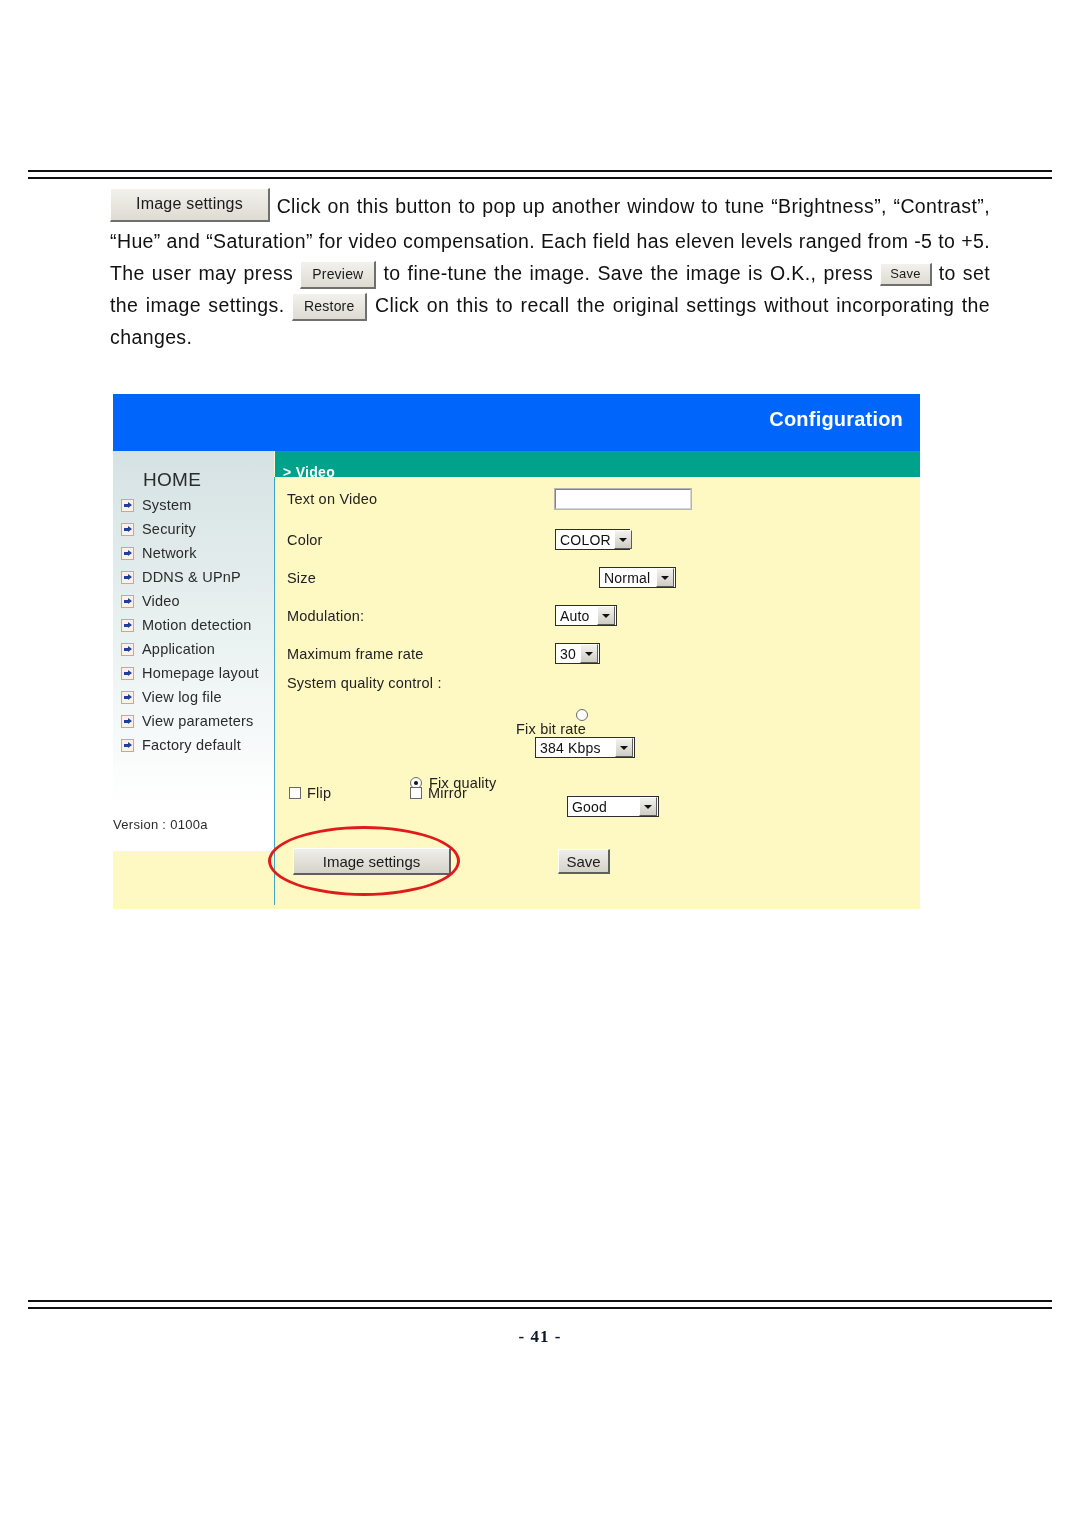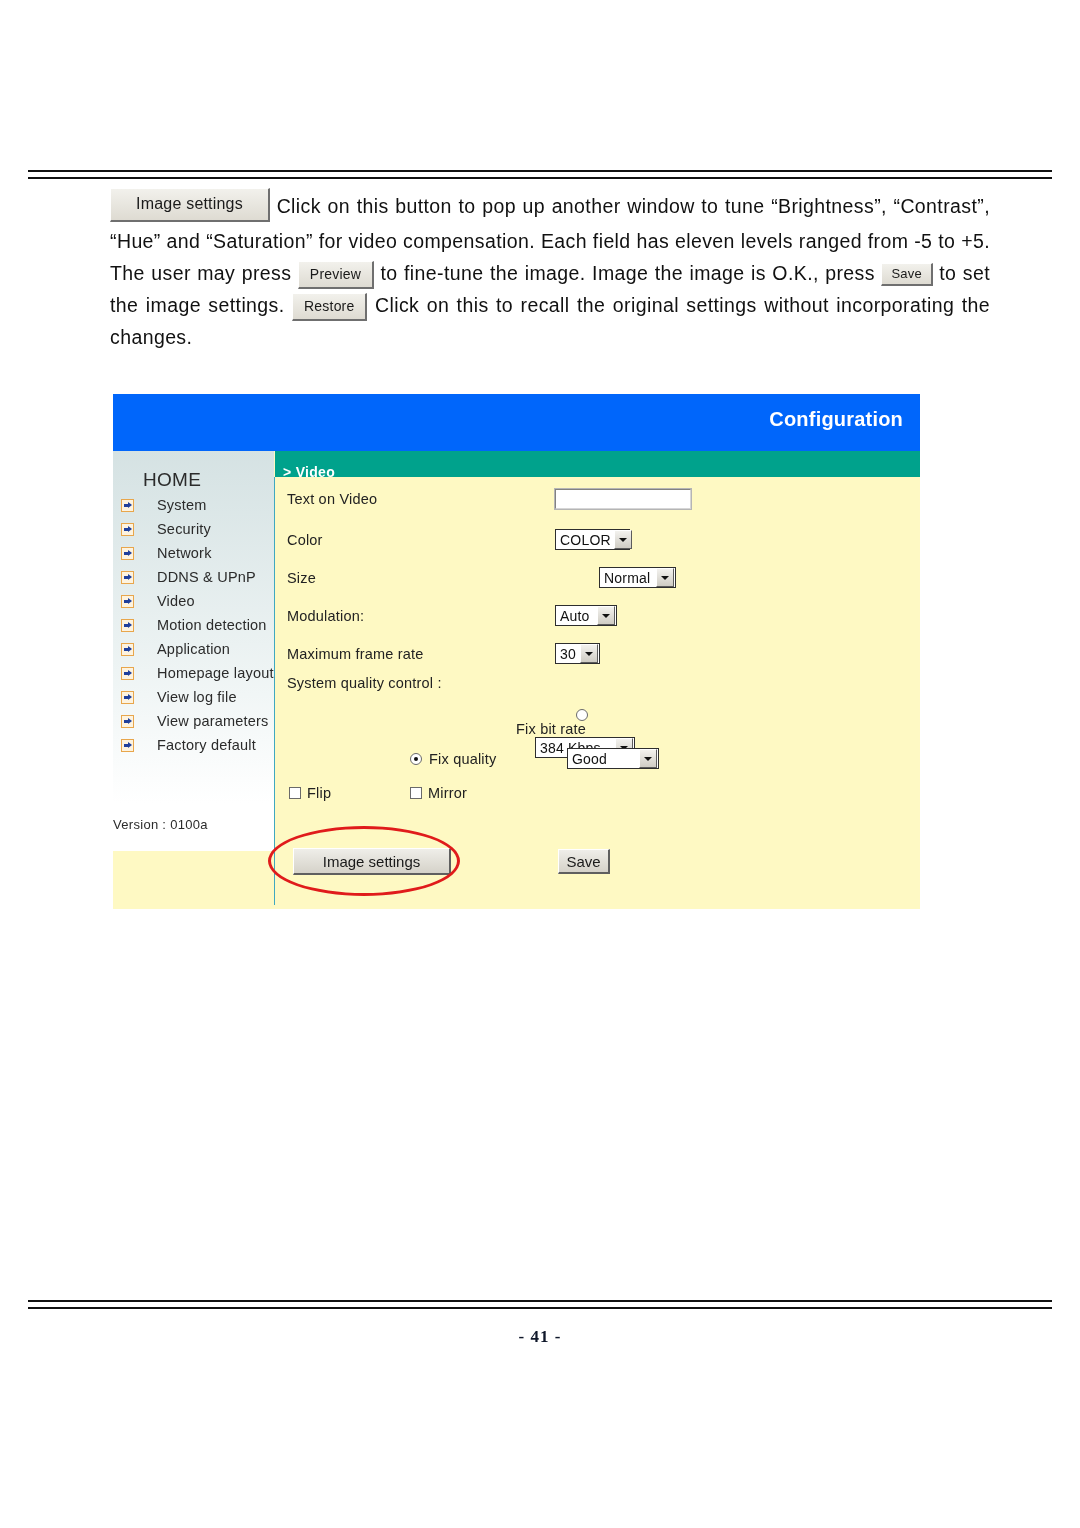--- a/index.html
+++ b/index.html
@@ -140,21 +140,20 @@
     letter-spacing: 0.3px;
     font-weight: 500;
   }
   .nav-item {
     display: flex;
     align-items: center;
     padding: 4px 0 4px 8px;
     font-size: 14.5px;
     color: #2b2b2b;
     letter-spacing: 0.2px;
-    gap: 15px;
   }
   .nav-ico {
     width: 13px; height: 13px;
     margin-right: 8px;
     flex: 0 0 auto;
     border: 1px solid #e8a64c;
     background: #fdf3e0;
     position: relative;
     box-sizing: border-box;
   }
@@ -303,21 +302,21 @@
 <body>
 
 <div id="rule-top" class="page-rule"></div>
 <div id="rule-bot" class="page-rule"></div>
 <div class="page-number">- 41 -</div>
 
 <div class="prose">
   <span class="winbtn big">Image settings</span>
   <span>Click on this button to pop up another window to tune “Brightness”, “Contrast”, “Hue” and “Saturation” for video compensation. Each field has eleven levels ranged from -5 to +5. The user may press</span>
   <span class="winbtn small">Preview</span>
-  <span>to fine-tune the image. Image the image is O.K., press</span>
+  <span>to fine-tune the image. Save the image is O.K., press</span>
   <span class="winbtn tiny">Save</span>
   <span>to set the image settings.</span>
   <span class="winbtn small">Restore</span>
   <span>Click on this to recall the original settings without incorporating the changes.</span>
 </div>
 
 <div id="config-shot">
 
   <div class="cfg-header">
     <div class="title">Configuration</div>
@@ -429,21 +428,21 @@
       <span class="flabel" style="width:138px;">Fix bit rate</span>
       <span class="combo" style="width:100px;">
         <span>384 Kbps</span>
         <span class="arrowbox"></span>
       </span>
     </div>
 
     <div class="frow" style="left:135px; top:271px; width:350px;">
       <span class="radio on"></span>
       <span class="flabel" style="width:138px;">Fix quality</span>
-      <span class="combo" style="width:92px;">
+      <span class="combo" style="width:92px;margin-top:48px;">
         <span>Good</span>
         <span class="arrowbox"></span>
       </span>
     </div>
 
     <div class="frow" style="left:14px; top:308px;">
       <span class="checkbox"></span>
       <span class="flabel">Flip</span>
     </div>
     <div class="frow" style="left:135px; top:308px;">

